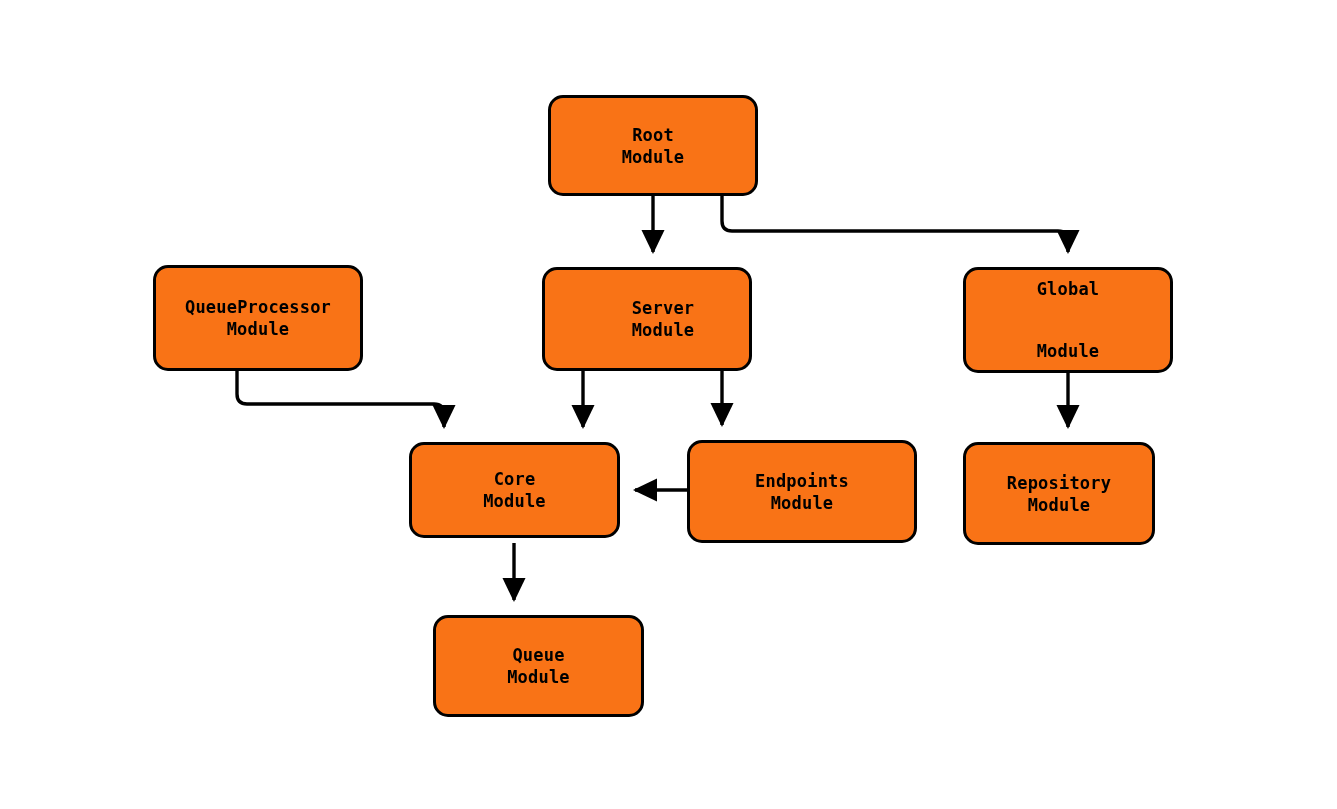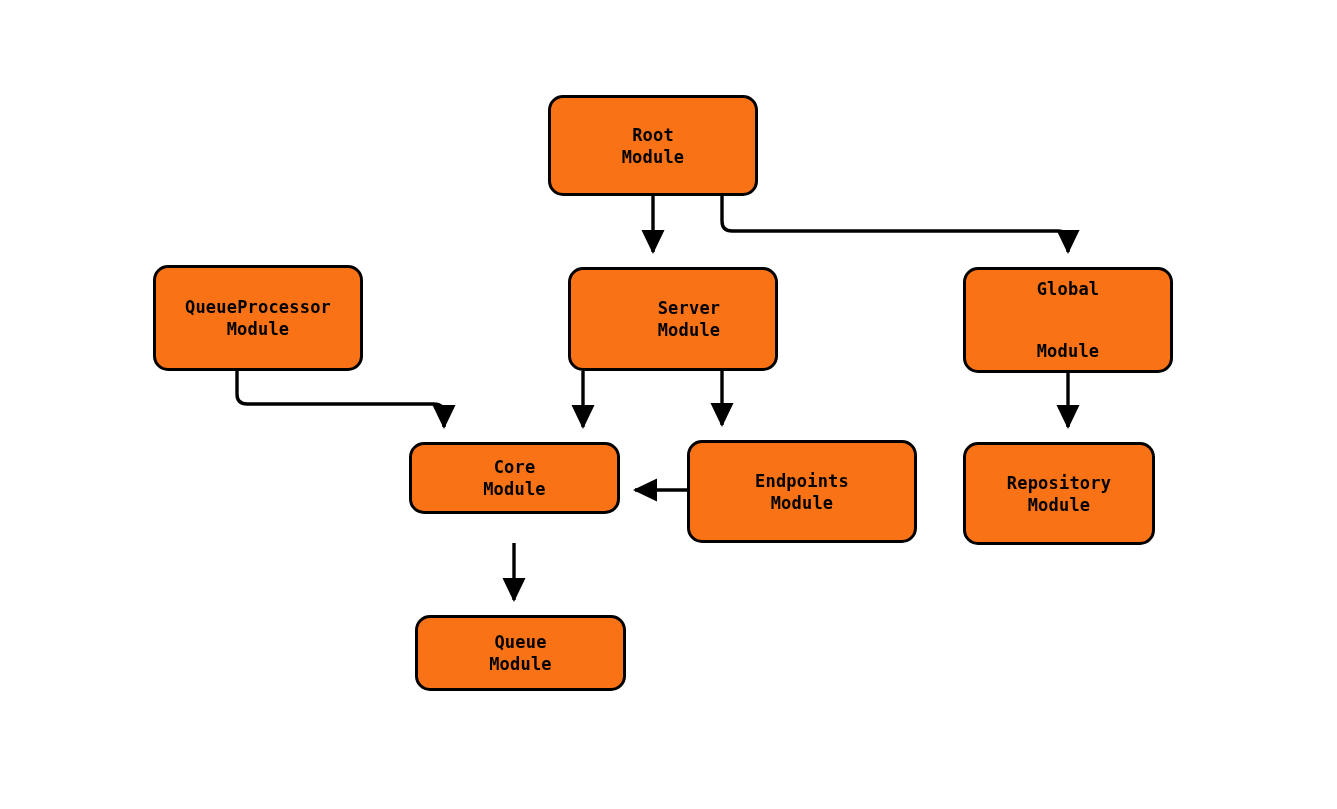--- a/index.html
+++ b/index.html
@@ -87,43 +87,43 @@
   <div class="node" style="left:548px; top:95px; width:210px; height:101px;">
     <span class="node-line">Root</span>
     <span class="node-line">Module</span>
   </div>
 
   <div class="node" style="left:133px; top:265px; width:210px; height:106px;margin-left:20px;">
     <span class="node-line">QueueProcessor</span>
     <span class="node-line">Module</span>
   </div>
 
-  <div class="node" style="left:568px; top:267px; width:210px; height:104px;padding-left:32px;">
+  <div class="node" style="left:542px; top:267px; width:210px; height:104px;padding-left:32px;">
     <span class="node-line">Server</span>
     <span class="node-line">Module</span>
   </div>
 
   <div class="node" style="left:963px; top:267px; width:210px; height:106px;gap:40px;">
     <span class="node-line">Global</span>
     <span class="node-line">Module</span>
   </div>
 
-  <div class="node" style="left:409px; top:442px; width:211px; height:72px;">
+  <div class="node" style="left:409px; top:442px; width:211px; height:96px;">
     <span class="node-line">Core</span>
     <span class="node-line">Module</span>
   </div>
 
   <div class="node" style="left:687px; top:440px; width:230px; height:103px;">
     <span class="node-line">Endpoints</span>
     <span class="node-line">Module</span>
   </div>
 
   <div class="node" style="left:963px; top:442px; width:192px; height:103px;">
     <span class="node-line">Repository</span>
     <span class="node-line">Module</span>
   </div>
 
-  <div class="node" style="left:415px; top:615px; width:211px; height:76px;">
+  <div class="node" style="left:433px; top:615px; width:211px; height:102px;">
     <span class="node-line">Queue</span>
     <span class="node-line">Module</span>
   </div>
 
 </div>
 
 </body></html>

